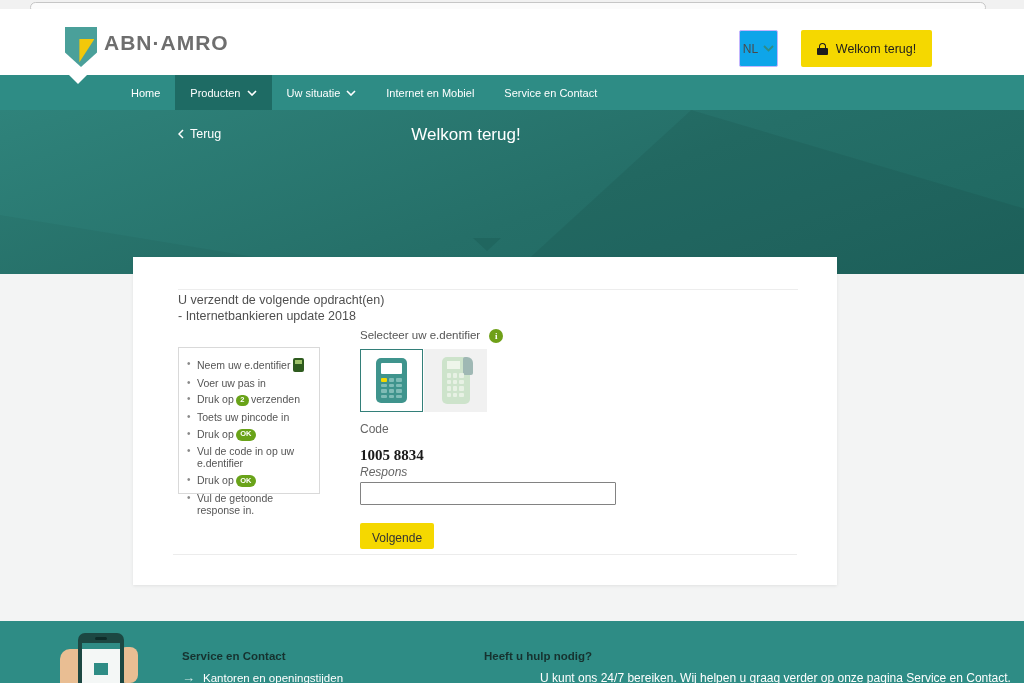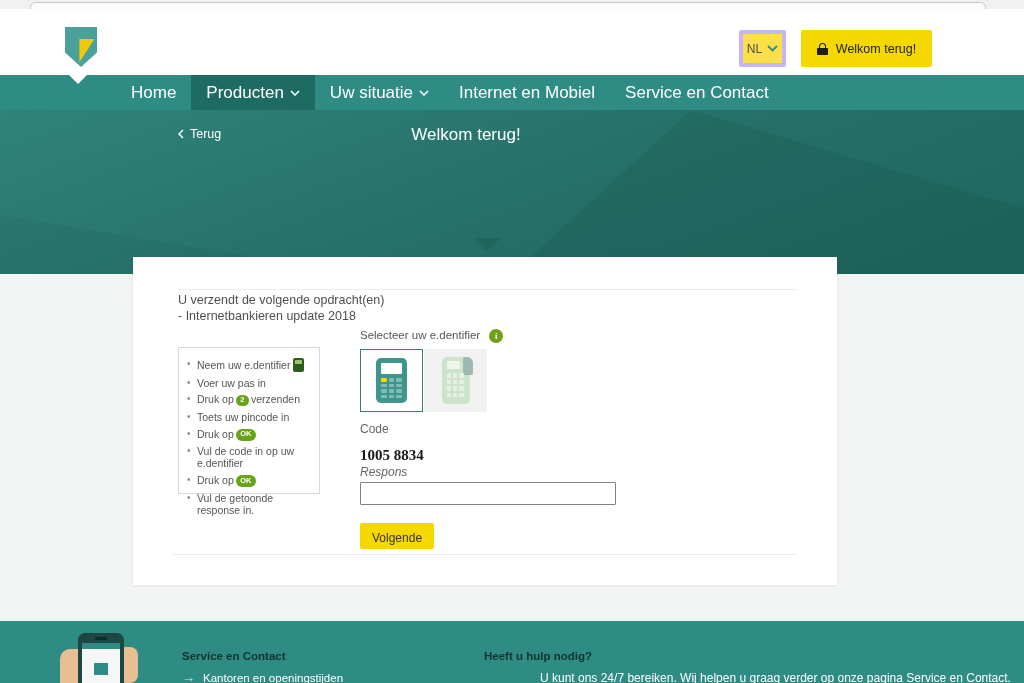--- a/index.html
+++ b/index.html
@@ -9,32 +9,32 @@
   
   .browser-strip { position:absolute; left:0; top:0; width:1024px; height:9px; background:#f1f1f1; }
   .browser-strip .pill { position:absolute; left:30px; top:2px; width:956px; height:11px; background:#fbfbfb; border:1px solid #c6c6c6; border-radius:6px; }
 
   
   .header { position:absolute; left:0; top:9px; width:1024px; height:66px; background:#ffffff; }
   .logo { position:absolute; left:65px; top:18px; width:32px; height:40px; }
   .logo .shield { position:absolute; inset:0; background:#4aa09a; clip-path:polygon(0 0,100% 0,100% 64%,50% 100%,0 64%); }
   .logo .flag { position:absolute; left:45%; top:30%; width:47%; height:58%; background:#f2c80a; clip-path:polygon(0 0,100% 0,0 100%); }
   .logo-text { position:absolute; left:104px; top:22px; font-size:21px; font-weight:bold; letter-spacing:1px; color:#6e6e6e; }
-  .nl-box { position:absolute; left:739px; top:21px; width:47px; height:37px; border:4px solid #c4b5fd; border-radius:2px; background:#fde047; display:flex; align-items:center; justify-content:center; gap:5px; cursor:pointer; }
+  .nl-box { position:absolute; left:739px; top:21px; width:39px; height:37px; border:1px solid #c4b5fd; border-radius:2px; background:#0ea5e9; display:flex; align-items:center; justify-content:center; gap:5px; cursor:pointer; }
   .nl-box .lbl { font-size:12px; color:#4a4a4a; }
   .login-btn { position:absolute; left:801px; top:21px; width:131px; height:37px; background:#f5d800; border:none; border-radius:2px; display:flex; align-items:center; justify-content:center; gap:8px; font-size:12.5px; color:#1d1d1d; cursor:pointer; font-family:"Liberation Sans",sans-serif; }
   .lock { position:relative; width:11px; height:12px; }
   .lock .shackle { position:absolute; left:2px; top:0; width:7px; height:7px; border:1.6px solid #1d1d1d; border-bottom:none; border-radius:4px 4px 0 0; }
   .lock .body { position:absolute; left:0; top:5px; width:11px; height:7px; background:#1d1d1d; border-radius:1px; }
 
   
   .nav { position:absolute; left:0; top:75px; width:1024px; height:35px; background:#2e8c85; }
   .logo-notch { position:absolute; left:69px; top:75px; width:0; height:0; border-left:9px solid transparent; border-right:9px solid transparent; border-top:9px solid #ffffff; }
   .nav-items { position:absolute; left:116px; top:0; height:35px; display:flex; }
-  .nav-item { height:36px; display:flex; align-items:center; gap:6px; padding:11px 15px; color:#ffffff; font-size:17px; cursor:pointer; }
+  .nav-item { height:36px; display:flex; align-items:center; gap:6px; padding:11px 15px; color:#ffffff; font-size:11px; cursor:pointer; }
   .nav-item.active { background:#1e6b64; }
 
   
   .hero { position:absolute; left:0; top:110px; width:1024px; height:164px; background:linear-gradient(160deg,#2f837b 0%,#256f68 55%,#1e665f 100%); overflow:hidden; }
   .hero-diag { position:absolute; right:0; top:0; width:50%; height:100%; background:rgba(0,0,0,0.06); clip-path:polygon(35% 0,100% 60%,100% 100%,0 100%); }
   .hero-diag2 { position:absolute; left:0; bottom:0; width:35%; height:60%; background:rgba(0,0,0,0.04); clip-path:polygon(0 40%,100% 100%,0 100%); }
   .back-link { position:absolute; left:178px; top:17px; display:flex; align-items:center; gap:6px; color:#ffffff; font-size:12.5px; cursor:pointer; }
   .hero-title { position:absolute; left:133px; top:15px; width:666px; text-align:center; color:#ffffff; font-size:17px; }
   .hero-notch { position:absolute; left:473px; top:238px; width:0; height:0; border-left:14px solid transparent; border-right:14px solid transparent; border-top:13px solid #20665f; }
 
@@ -99,20 +99,21 @@
 
 <div class="browser-strip">
   <div class="pill"></div>
 </div>
 
 <div class="header">
   <div class="logo">
     <div class="shield"></div>
     <div class="flag"></div>
   </div>
+  <div class="logo-text">ABN·AMRO</div>
 
   <div class="nl-box">
     <span class="lbl">NL</span>
     <svg class="chev" width="11" height="7" viewBox="0 0 11 7">
         <polyline points="1,1 5.5,5.5 10,1" fill="none" stroke="#2e8c85" stroke-width="1.8"></polyline>
       </svg>
   </div>
 
   <button class="login-btn">
     <span class="lock">

